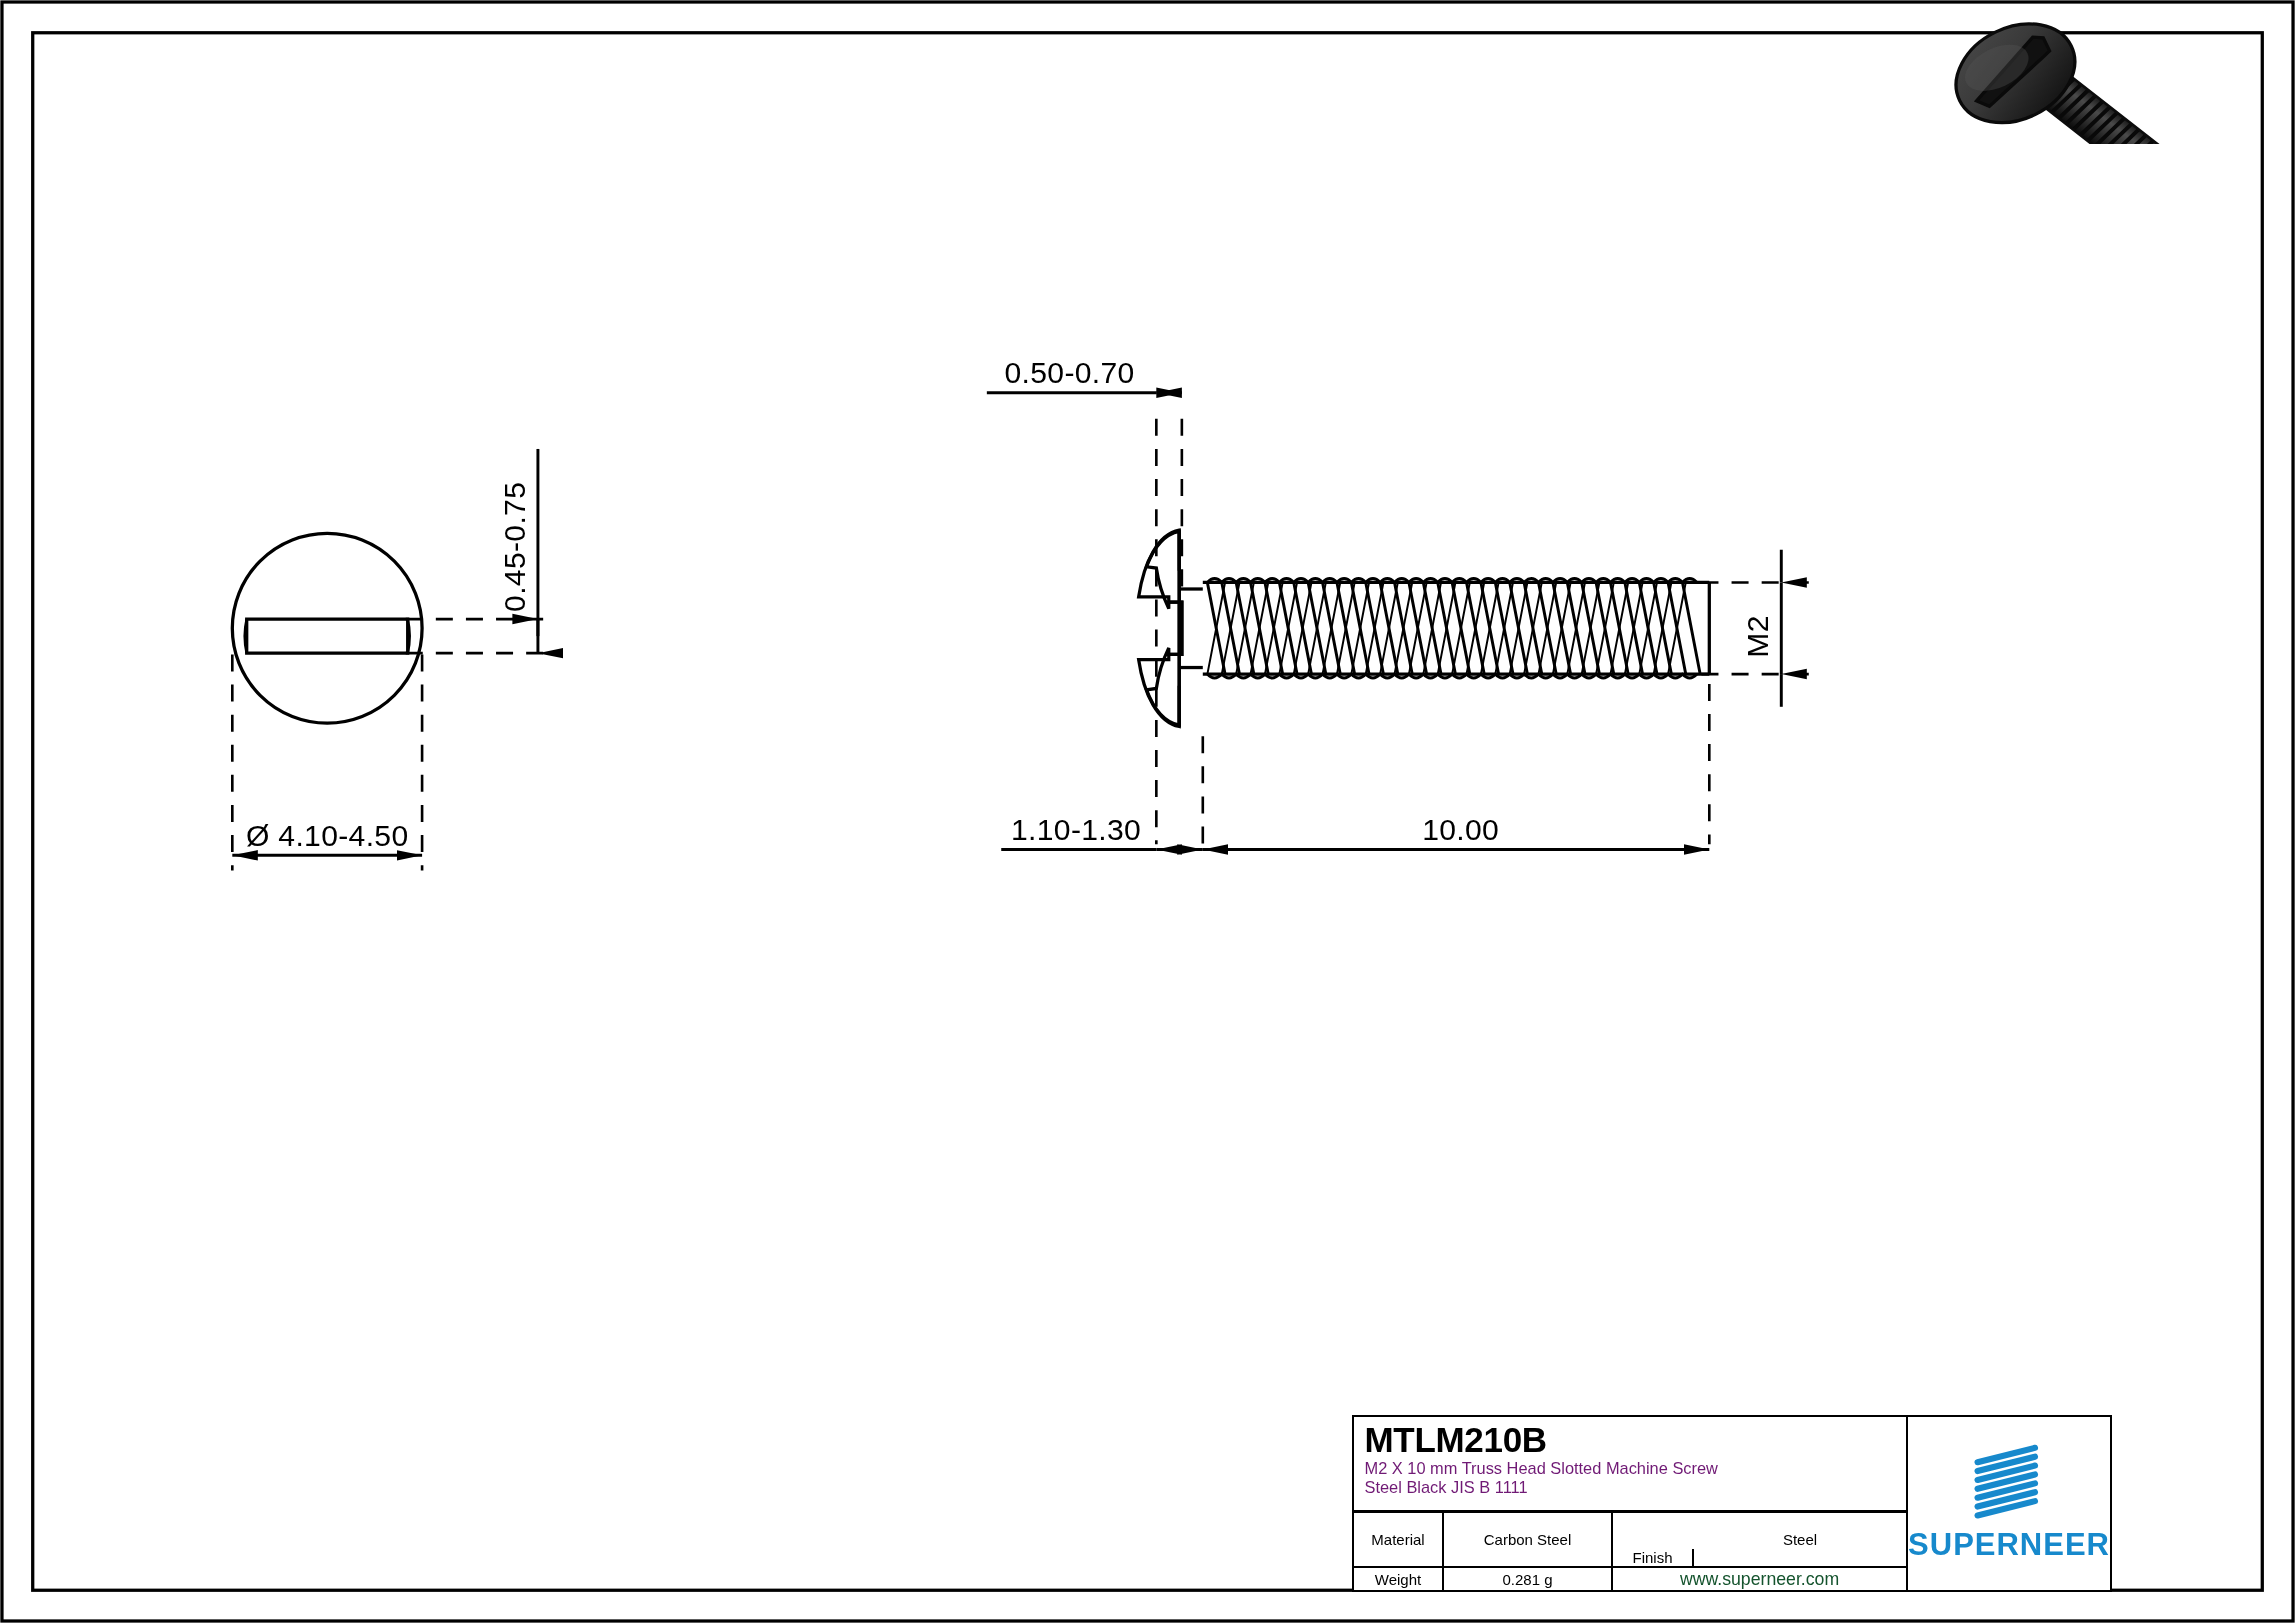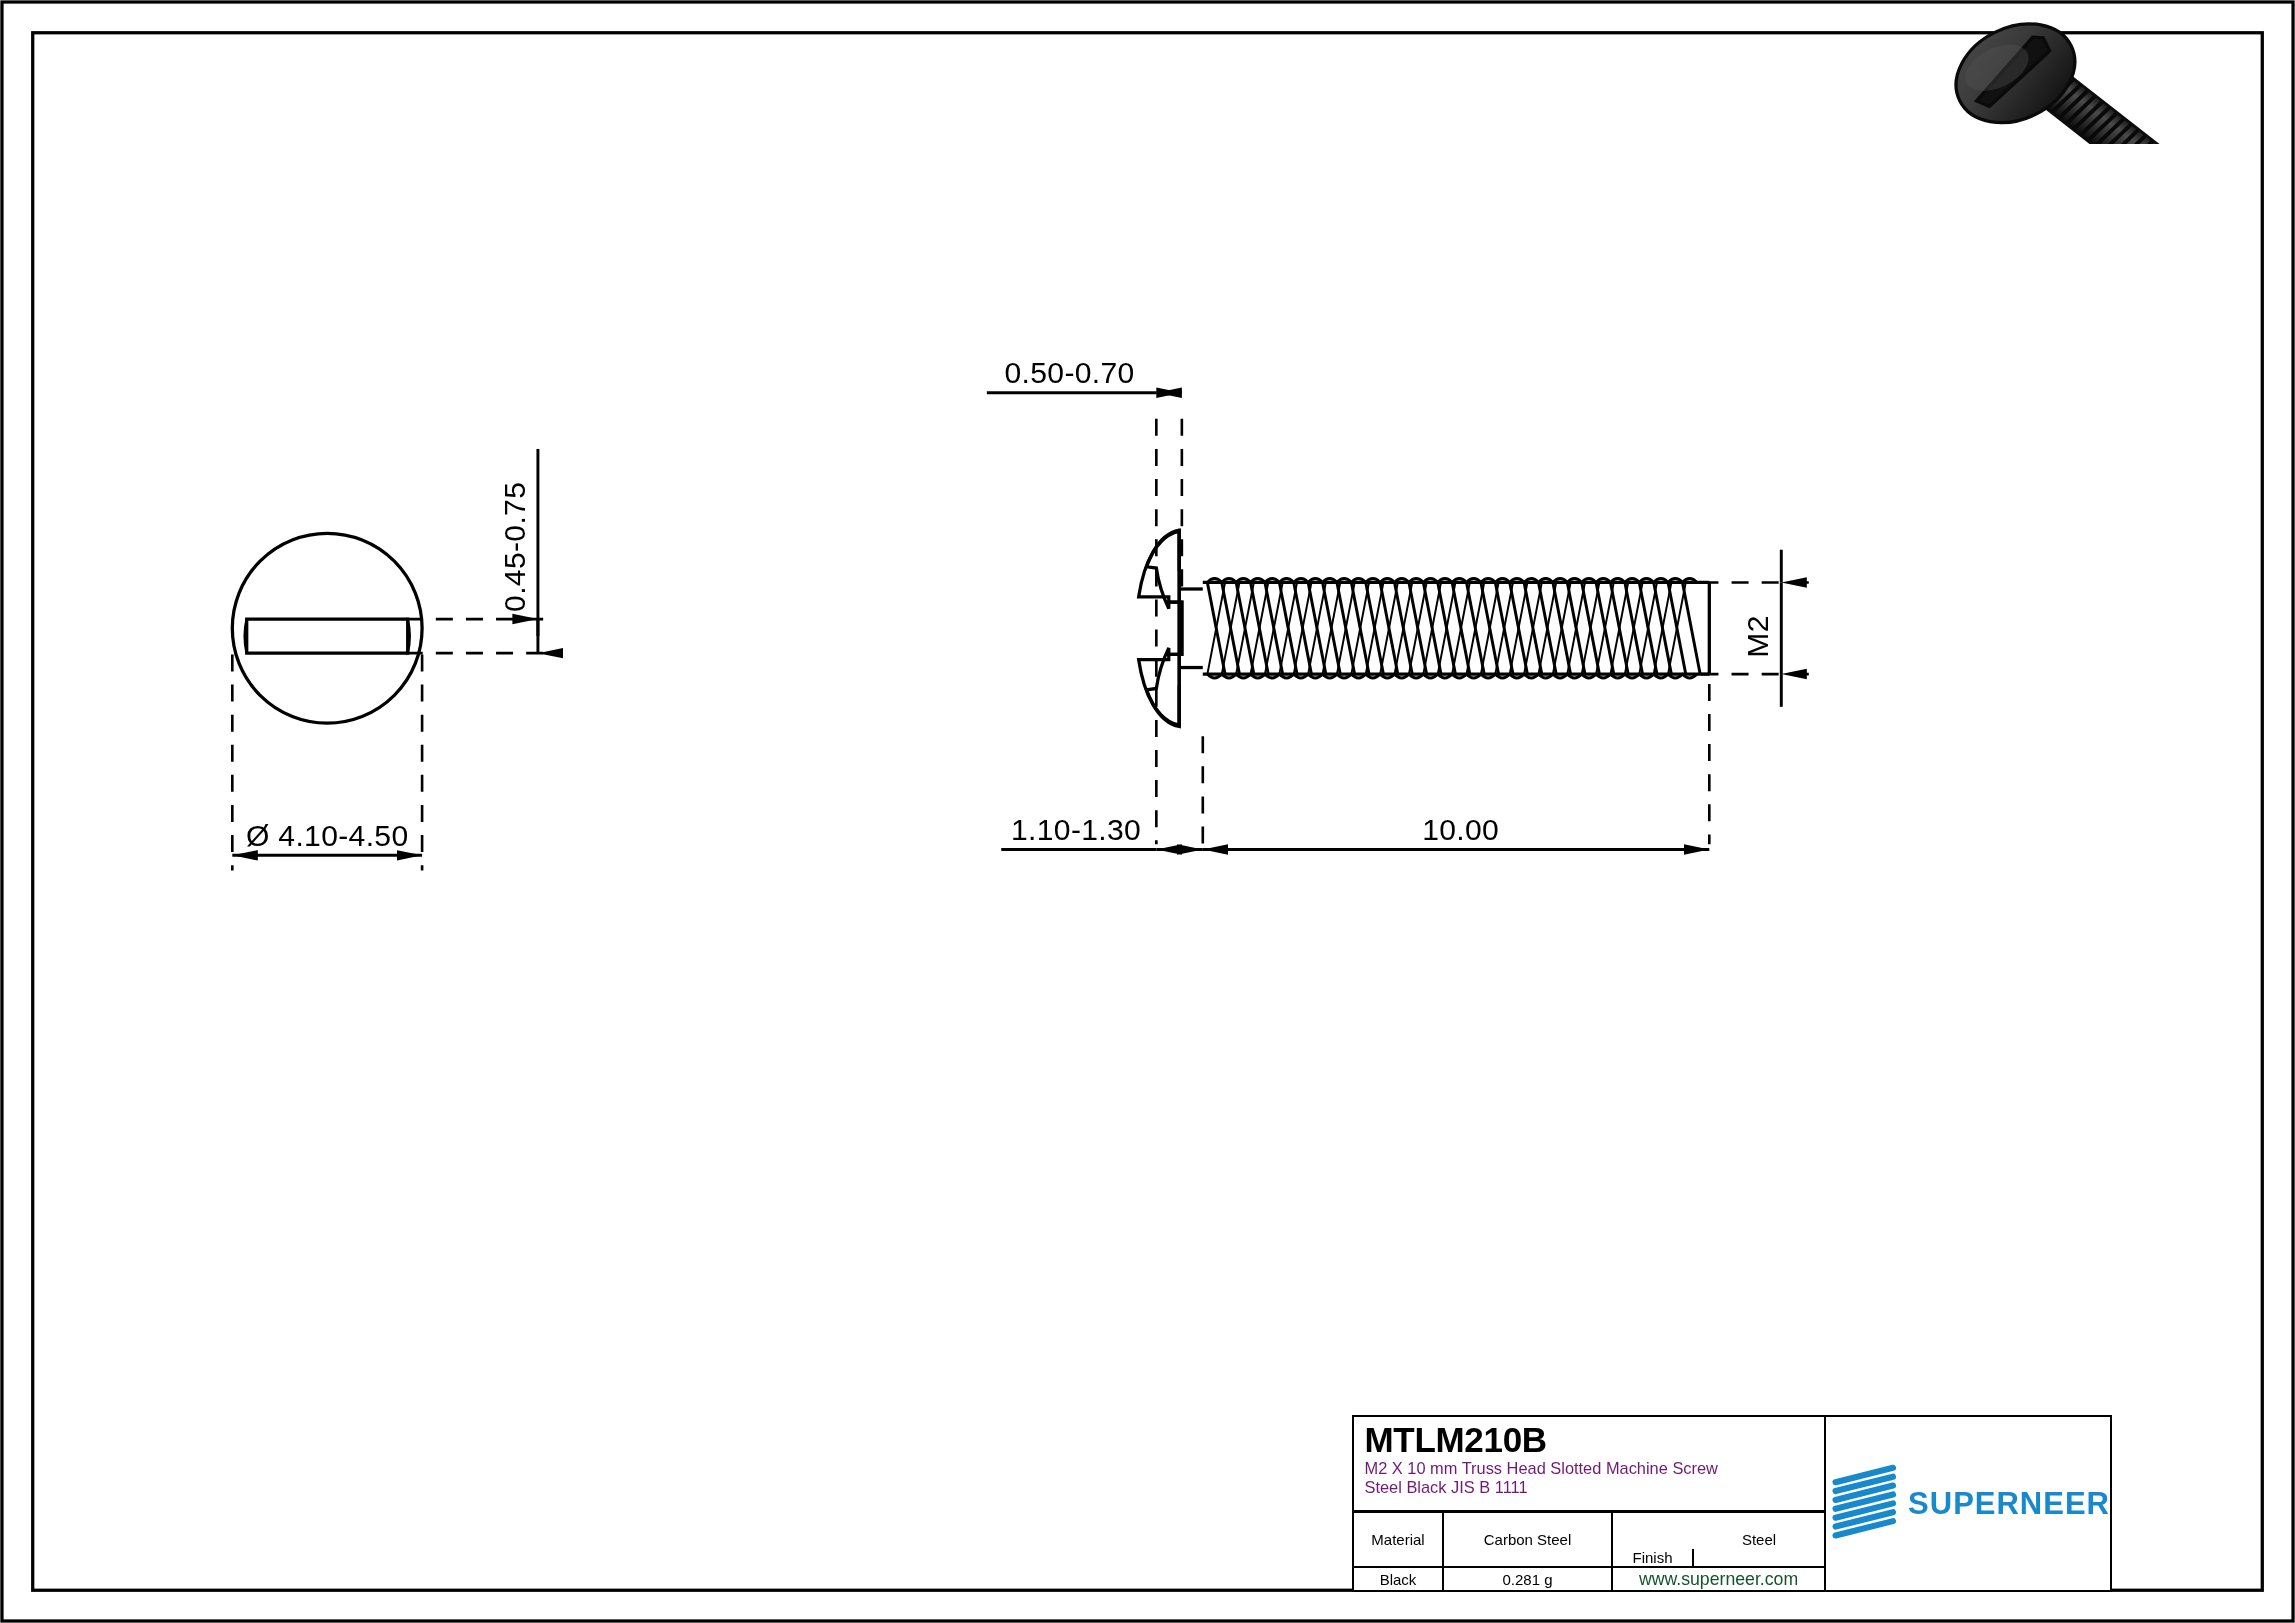--- a/index.html
+++ b/index.html
@@ -118,21 +118,21 @@
   .tb-cell.last { border-right: none; }
   .c-label    { flex: 0 0 90px; }
   .c-value    { flex: 0 0 169px; text-align: right; }
   .c-label2   { flex: 0 0 81px; margin-top: 36px; }
   .c-value2   { flex: 1 1 auto; }
   .c-wide     { flex: 1 1 auto; }
   .tb-link { color: #14532d; font-size: 17.7px; }
   #tb-logo {
     flex: 1 1 auto;
     display: flex;
-    flex-direction: row;
+    flex-direction: column;
     align-items: center;
     justify-content: center;
     padding-bottom: 3.9px;
   }
   #logo-mark { width: 82px; height: 82px; display: block; }
   #logo-word {
     font-size: 31px;
     font-weight: bold;
     letter-spacing: 1px;
     color: #1789cc;
@@ -381,21 +381,21 @@
       </div>
 
       <div class="tb-row" id="tb-row1">
         <div class="tb-cell c-label">Material</div>
         <div class="tb-cell c-value">Carbon Steel</div>
         <div class="tb-cell c-label2">Finish</div>
         <div class="tb-cell c-value2 last">Steel</div>
       </div>
 
       <div class="tb-row" id="tb-row2">
-        <div class="tb-cell c-label">Black</div>
+        <div class="tb-cell c-label">Weight</div>
         <div class="tb-cell c-value">0.281 g</div>
         <div class="tb-cell c-wide last tb-link">www.superneer.com</div>
       </div>
 
     </div>
 
     <div id="tb-logo">
       <svg id="logo-mark" viewBox="0 0 120 120">
         <g stroke="#1789cc" stroke-width="9" stroke-linecap="round" fill="none">
           <line x1="14" y1="31" x2="98" y2="10"></line>

